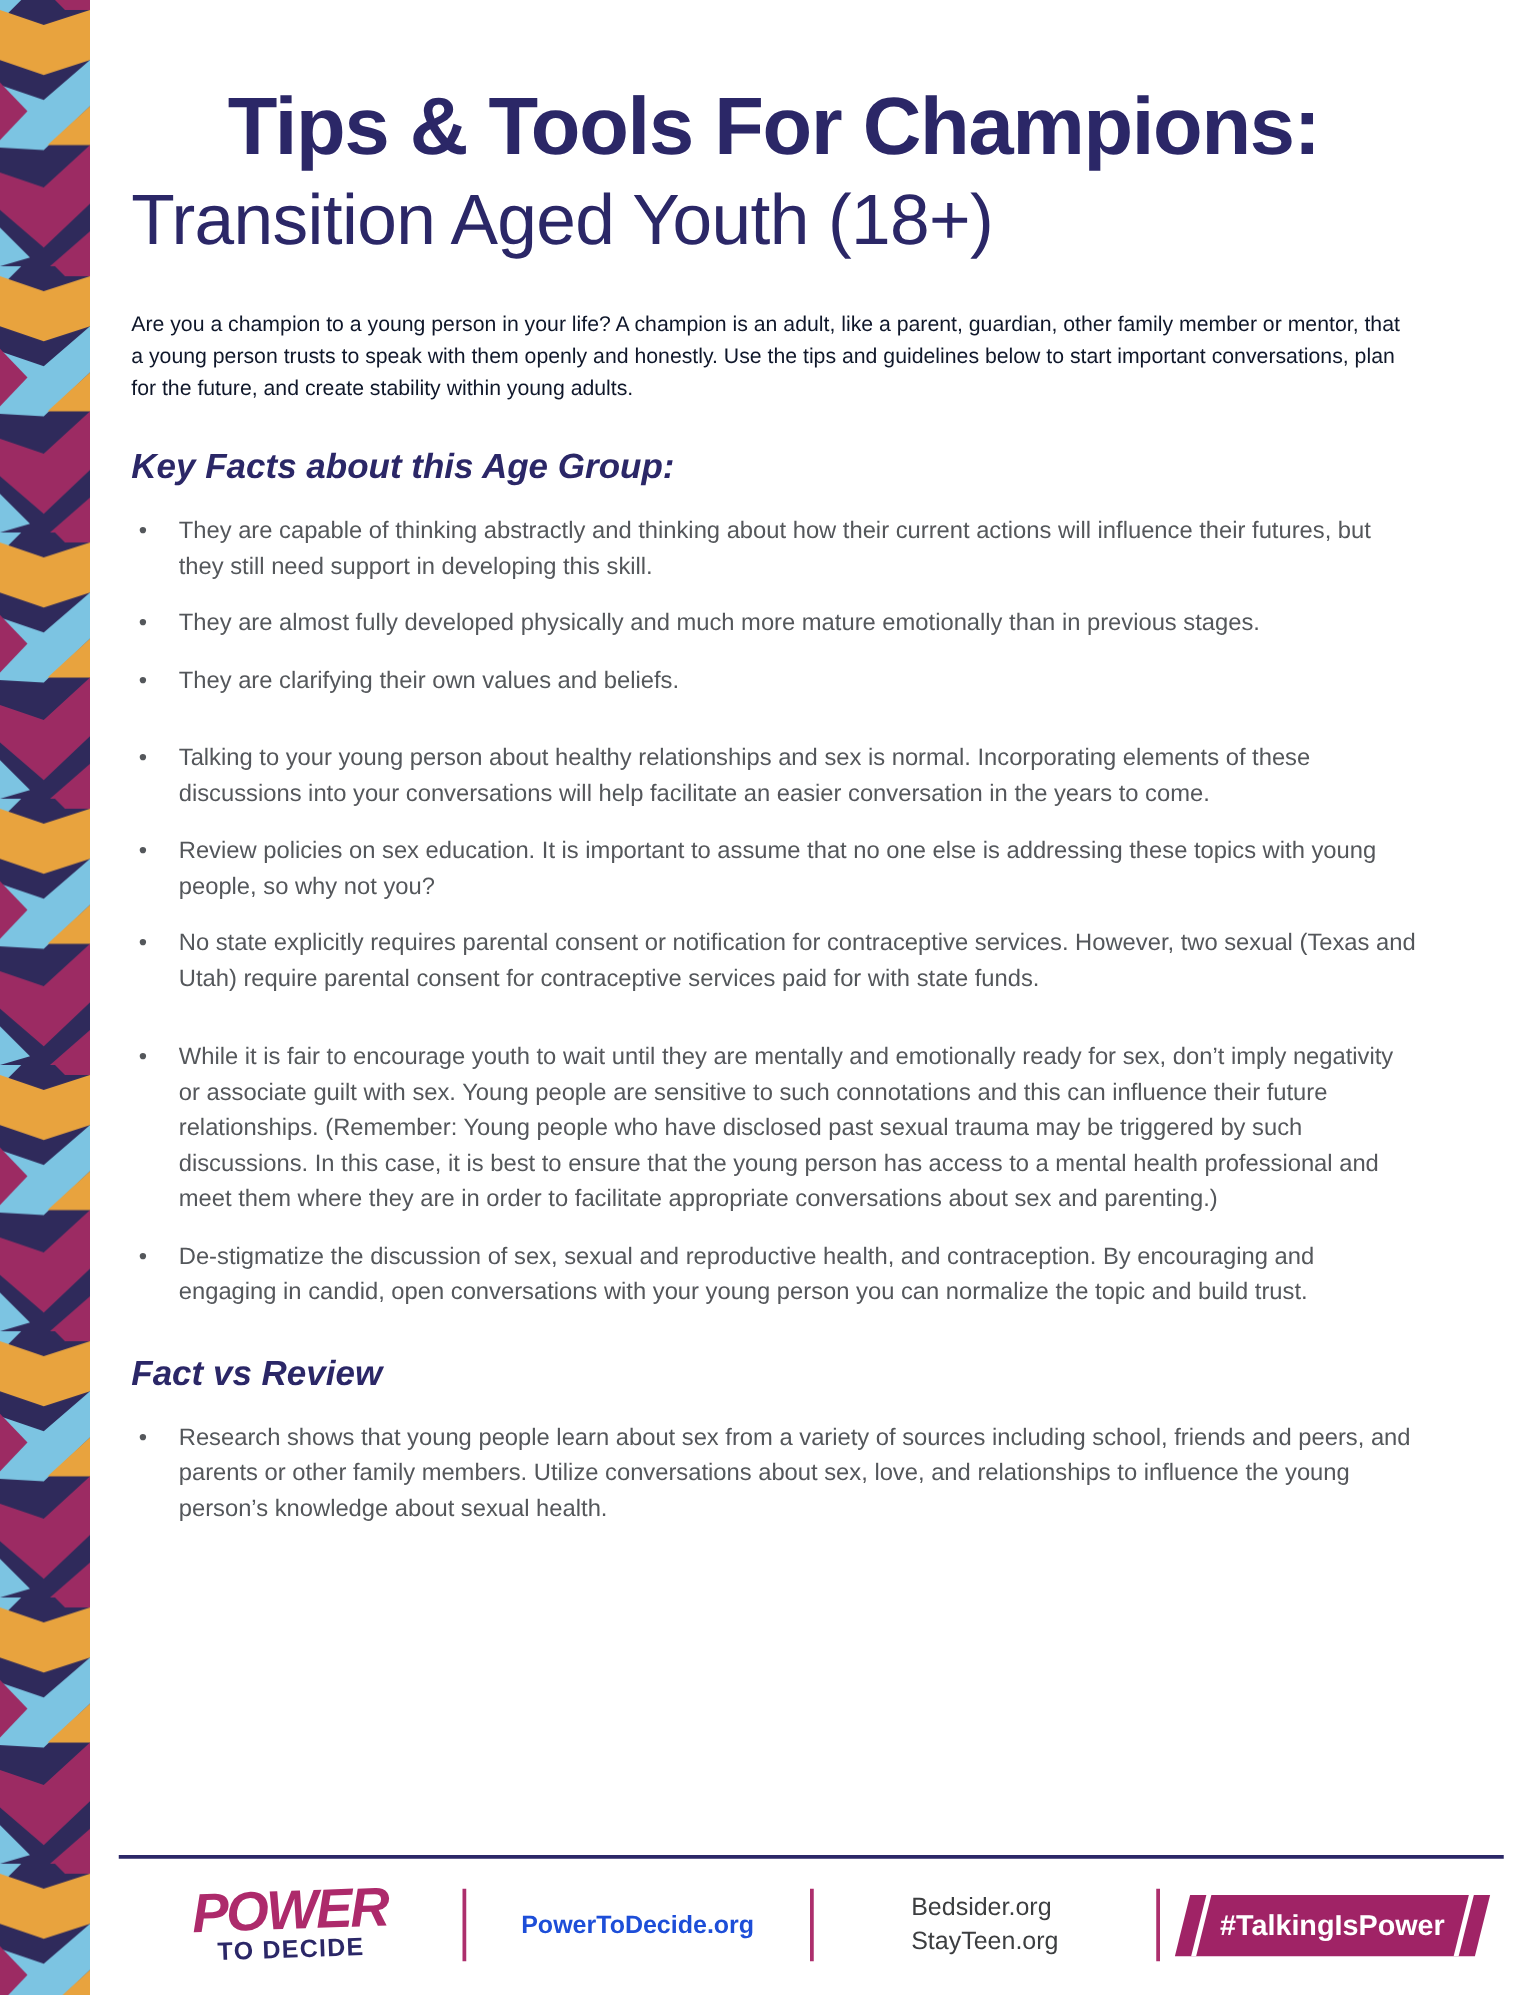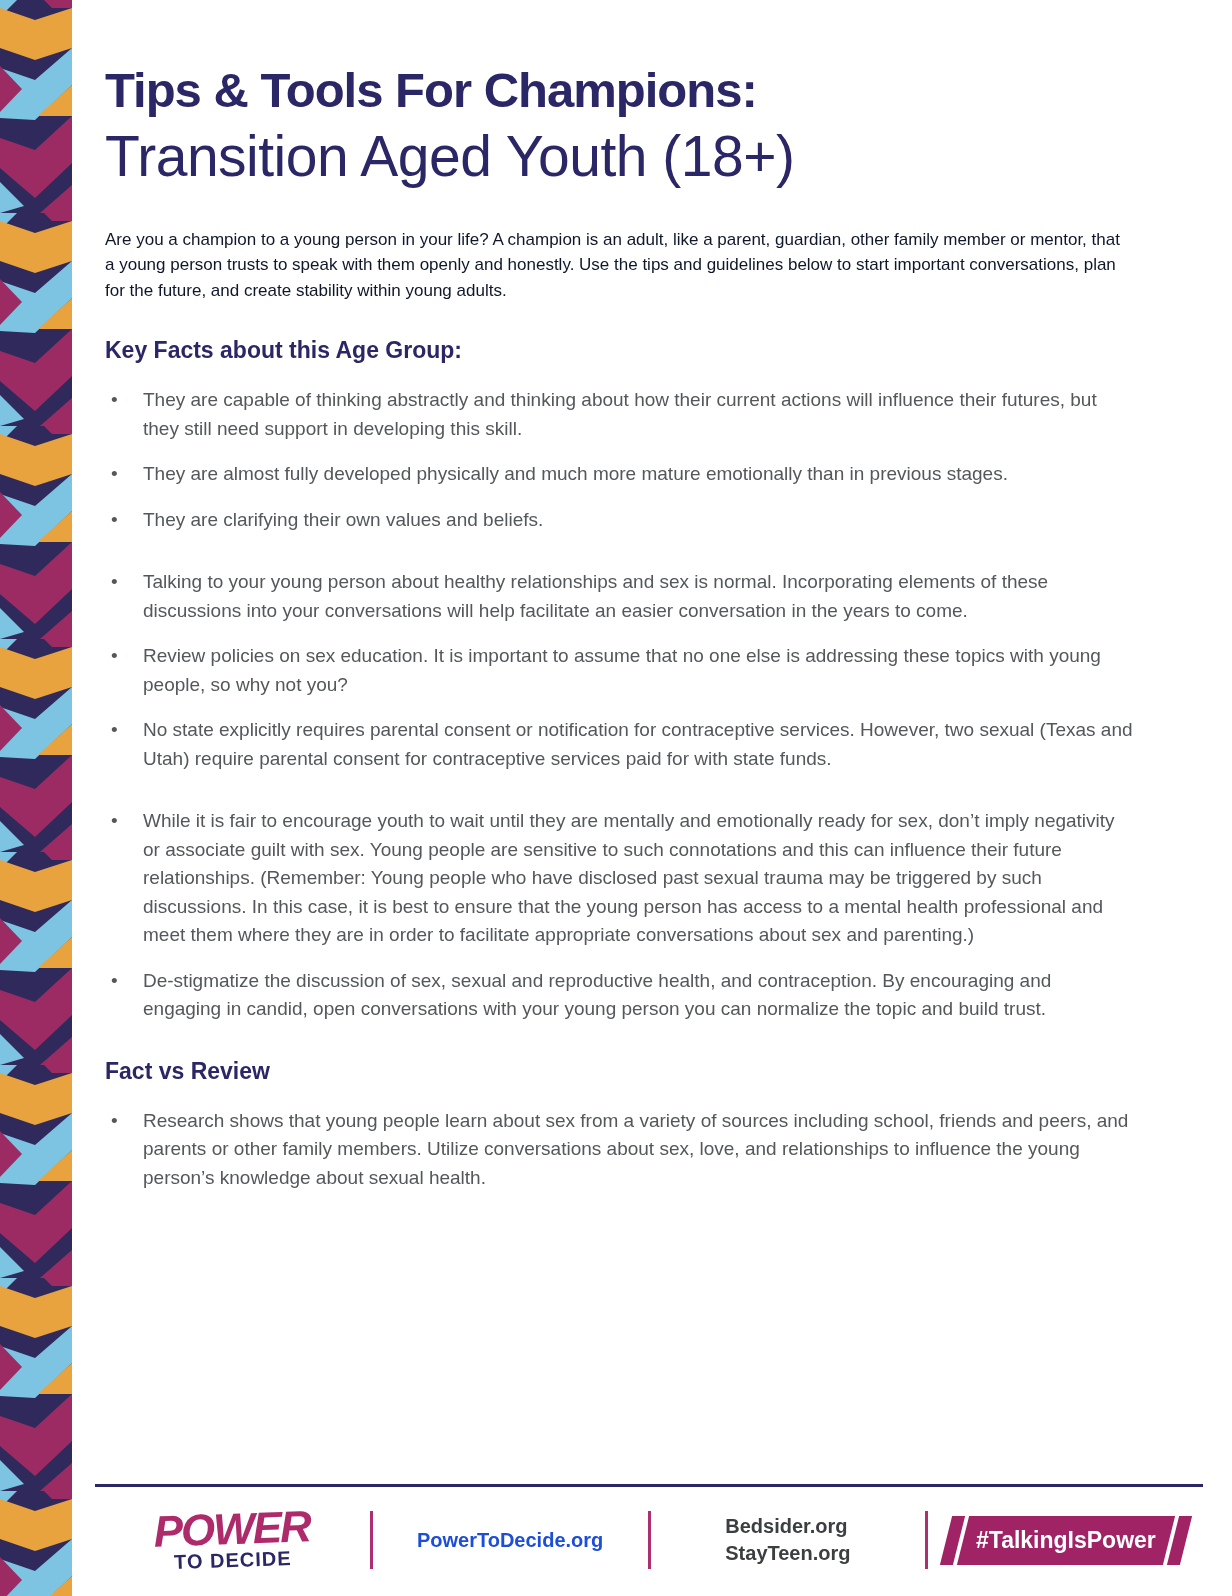--- a/index.html
+++ b/index.html
@@ -6,25 +6,25 @@
   .page{
     position:relative;
     width:1232px;height:1596px;
     background:#ffffff;
     font-family:"Liberation Sans",sans-serif;
     overflow:hidden;
   }
   .sidebar{position:absolute;left:0;top:0;width:72px;height:1596px;}
   .content{position:absolute;left:105px;top:0;width:1028px;}
   .title{margin-top:60px;color:#2b2767;line-height:1.25;}
-  .title .bold-line{display:block;font-size:49px;font-weight:800;letter-spacing:-1px;}
+  .title .bold-line{display:block;font-size:65px;font-weight:800;letter-spacing:-1px;text-align:center;}
   .title .light-line{display:block;font-size:57px;font-weight:400;letter-spacing:-0.5px;}
   .intro{margin-top:34px;font-size:17px;line-height:1.5;color:#0f172a;}
   .section{margin-top:34px;}
-  .section h2{margin:0 0 22px 0;font-size:23px;font-weight:700;color:#2b2767;}
+  .section h2{margin:0 0 22px 0;font-size:28px;font-weight:700;color:#2b2767;font-style:italic;}
   ul.bullets{list-style:none;margin:0;padding:0;}
   ul.bullets li{
     position:relative;padding-left:38px;margin-bottom:17px;
     font-size:19px;line-height:1.5;color:#54575b;
   }
   ul.bullets li .dot{
     position:absolute;left:6px;top:0;color:#54575b;font-size:19px;
   }
   
   .footer{position:absolute;left:95px;top:1484px;width:1108px;}
@@ -35,21 +35,21 @@
   .logo{text-align:center;transform:rotate(-2deg);}
   .logo-power{
     display:block;color:#ad2a6b;font-size:44px;font-weight:700;font-style:italic;
     letter-spacing:-2px;line-height:0.9;
   }
   .logo-todecide{
     display:block;color:#2b2767;font-size:20px;font-weight:800;
     letter-spacing:1px;line-height:1.1;
   }
   .footer-link{font-size:20px;font-weight:700;color:#1d4ed8;}
-  .footer-stack{font-size:20px;font-weight:700;color:#3c3e40;line-height:1.35;text-align:left;}
+  .footer-stack{font-size:20px;font-weight:400;color:#3c3e40;line-height:1.35;text-align:left;}
   .badge{
     position:relative;background:#a02366;color:#ffffff;
     transform:skewX(-14deg);
     padding:11px 30px;font-size:23px;font-weight:700;
   }
   .badge .badge-label{display:inline-block;transform:skewX(14deg);}
   .slash{
     position:absolute;top:0;bottom:0;width:4px;background:#ffffff;
   }
   .slash.left{left:13px;}

